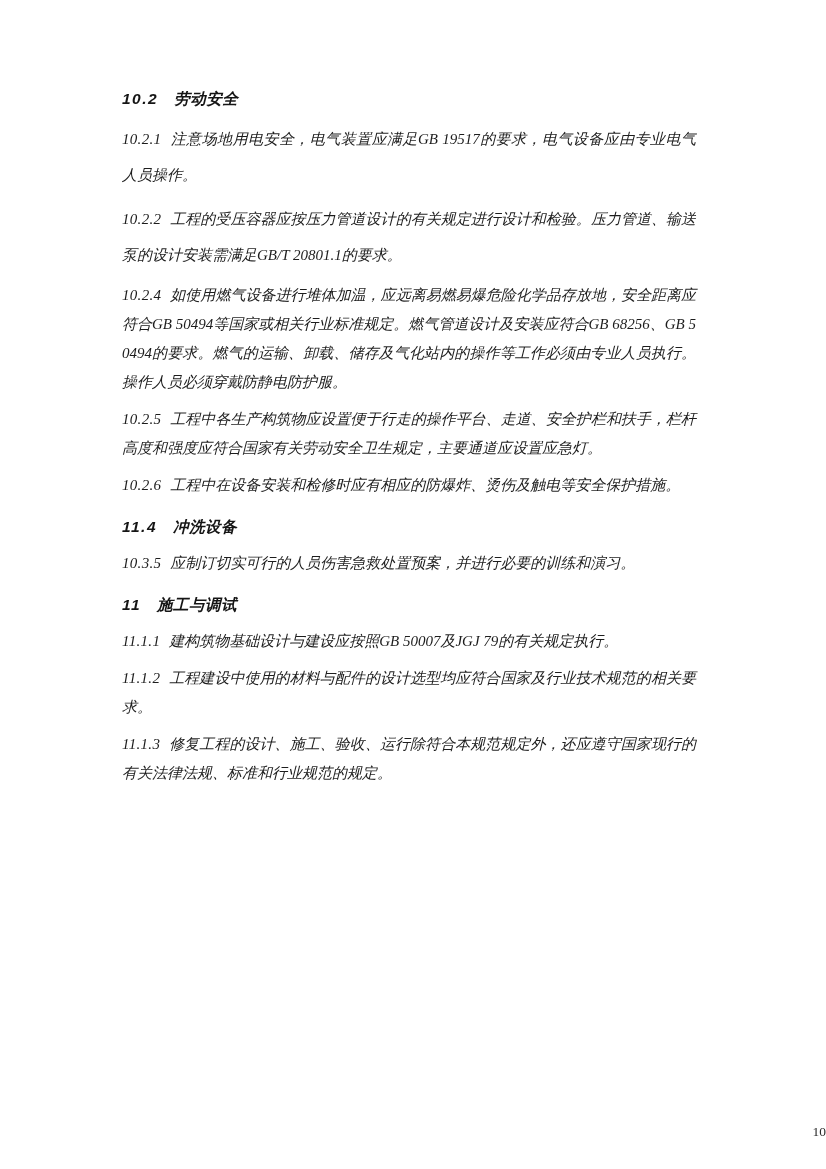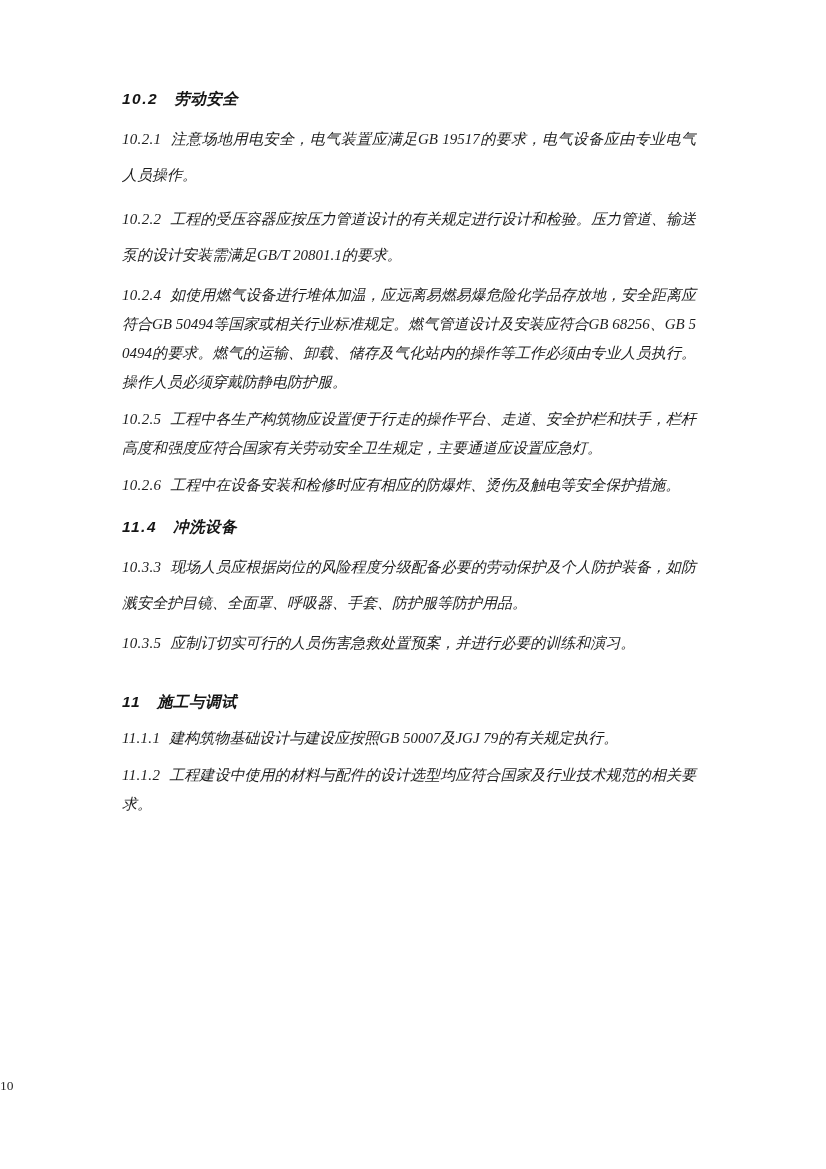--- a/index.html
+++ b/index.html
@@ -26,21 +26,21 @@
   }
   .heading {
     font-family: "Liberation Sans", "DejaVu Sans", sans-serif;
     font-weight: 700;
     font-size: 15.5px;
     line-height: 21px;
     color: #151515;
     margin: 16px 0 12px 0;
     letter-spacing: 0.5px;
   }
-  .heading.chapter { margin-top: 33px; }
+  .heading.chapter { margin-top: 16px; }
   .content > .heading:first-child { margin-top: 0; }
   .heading .h-num {
     font-family: "Liberation Sans", "DejaVu Sans", sans-serif;
     margin-right: 16px;
     letter-spacing: 1.5px;
   }
   .clause {
     font-size: 15px;
     line-height: 29px;
     margin: 0 12px 8px 0;
@@ -48,43 +48,43 @@
     word-break: break-all;
   }
   .clause.loose { line-height: 36px; }
   .clause .num {
     font-family: "Liberation Serif", "DejaVu Serif", serif;
     margin-right: 9px;
     letter-spacing: 0.3px;
   }
   .page-footer {
     position: absolute;
-    top: 1078px;
+    top: 1124px;
     left: 0;
     width: 100%;
-    text-align: left;
+    text-align: right;
     font-size: 13.5px;
     color: #2a2a2a;
     font-family: "Liberation Serif", "DejaVu Serif", serif;
   }
 </style>
 </head>
 <body>
 
 <div class="page">
   <div class="content" id="doc-content">
       <div class="heading"><span class="h-num">10.2</span><span class="h-title">劳动安全</span></div>
       <p class="clause loose"><span class="num">10.2.1</span><span>注意场地用电安全，电气装置应满足GB 19517的要求，电气设备应由专业电气人员操作。</span></p>
       <p class="clause loose"><span class="num">10.2.2</span><span>工程的受压容器应按压力管道设计的有关规定进行设计和检验。压力管道、输送泵的设计安装需满足GB/T 20801.1的要求。</span></p>
       <p class="clause"><span class="num">10.2.4</span><span>如使用燃气设备进行堆体加温，应远离易燃易爆危险化学品存放地，安全距离应符合GB 50494等国家或相关行业标准规定。燃气管道设计及安装应符合GB 68256、GB 50494的要求。燃气的运输、卸载、储存及气化站内的操作等工作必须由专业人员执行。操作人员必须穿戴防静电防护服。</span></p>
       <p class="clause"><span class="num">10.2.5</span><span>工程中各生产构筑物应设置便于行走的操作平台、走道、安全护栏和扶手，栏杆高度和强度应符合国家有关劳动安全卫生规定，主要通道应设置应急灯。</span></p>
       <p class="clause"><span class="num">10.2.6</span><span>工程中在设备安装和检修时应有相应的防爆炸、烫伤及触电等安全保护措施。</span></p>
       <div class="heading"><span class="h-num">11.4</span><span class="h-title">冲洗设备</span></div>
-      <p class="clause loose"><span class="num">10.3.3</span><span>现场人员应根据岗位的风险程度分级配备必要的劳动保护及个人防护装备，如防溅安全护目镜、全面罩、呼吸器、手套、防护服等防护用品。</span></p>
       <p class="clause"><span class="num">10.3.5</span><span>应制订切实可行的人员伤害急救处置预案，并进行必要的训练和演习。</span></p>
       <div class="heading chapter"><span class="h-num">11</span><span class="h-title">施工与调试</span></div>
       <p class="clause"><span class="num">11.1.1</span><span>建构筑物基础设计与建设应按照GB 50007及JGJ 79的有关规定执行。</span></p>
       <p class="clause"><span class="num">11.1.2</span><span>工程建设中使用的材料与配件的设计选型均应符合国家及行业技术规范的相关要求。</span></p>
+      <p class="clause"><span class="num">11.1.3</span><span>修复工程的设计、施工、验收、运行除符合本规范规定外，还应遵守国家现行的有关法律法规、标准和行业规范的规定。</span></p>
     </div>
   <div class="page-footer">
     <span>10</span>
   </div>
 </div>
 
 </body></html>

